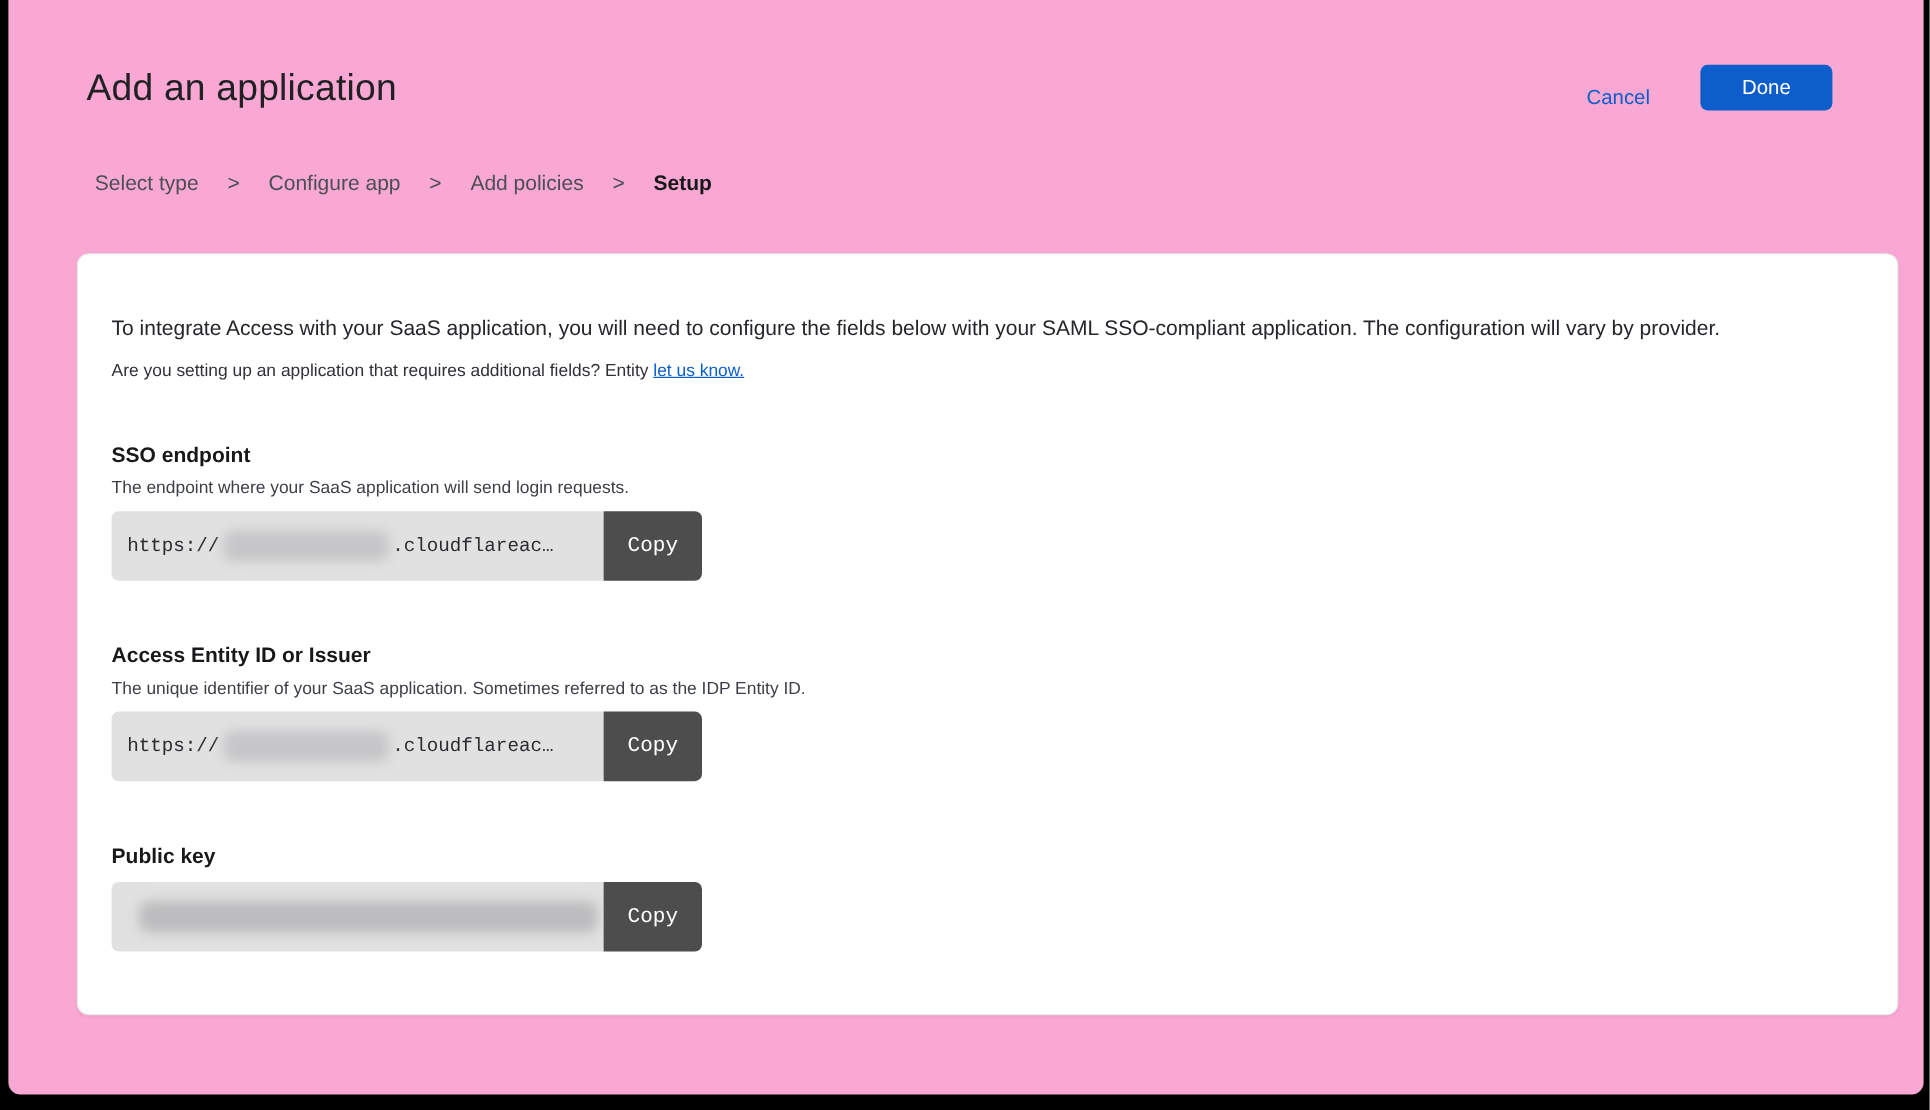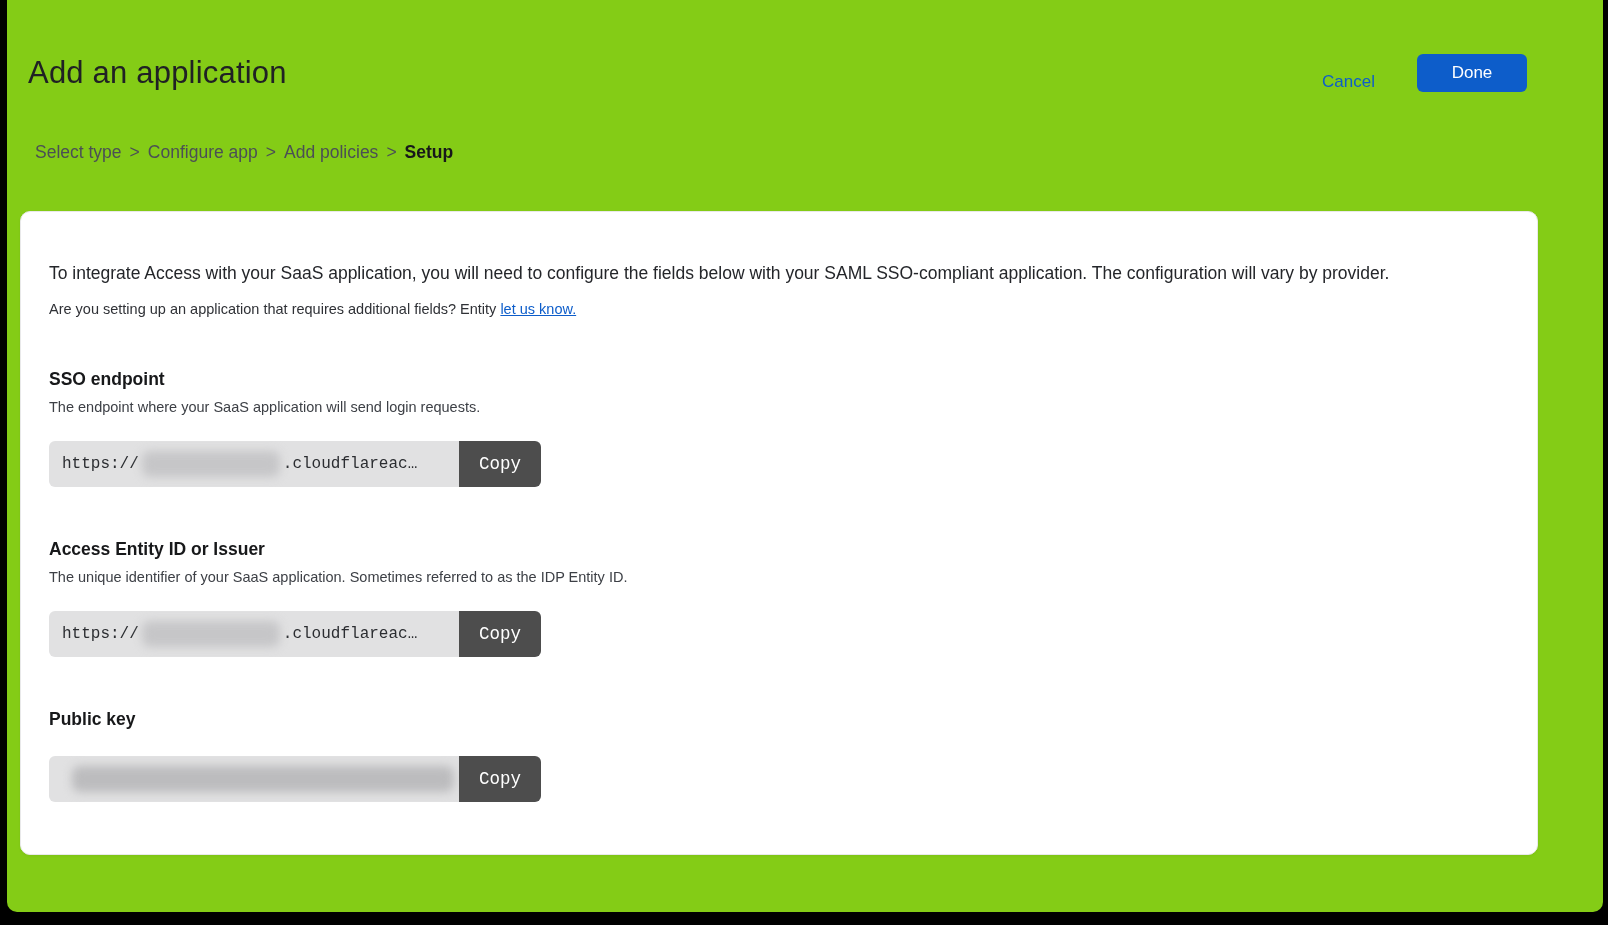--- a/index.html
+++ b/index.html
@@ -6,23 +6,24 @@
   html, body { width: 1608px; height: 925px; }
   body {
     background: #000;
     font-family: "Liberation Sans", sans-serif;
     position: relative;
     overflow: hidden;
   }
   .frame {
     position: absolute;
     left: 7px; top: 0; right: 5px; bottom: 13px;
-    background: #84cc16;
+    background: #f9a8d4;
     border-radius: 0 0 10px 10px;
     overflow: hidden;
+    padding-left: 44px;
   }
   
   .header-row {
     display: flex;
     align-items: center;
     justify-content: space-between;
     padding: 54px 76px 0 21px;
   }
   .page-title {
     font-size: 31px;
@@ -46,21 +47,21 @@
     border-radius: 6px;
     font-size: 17px;
     font-weight: 500;
     cursor: pointer;
     font-family: "Liberation Sans", sans-serif;
   }
   
   .breadcrumb {
     display: flex;
     align-items: center;
-    gap: 8px;
+    gap: 24px;
     margin: 50px 0 0 28px;
     font-size: 17.5px;
     color: #4b4f55;
   }
   .breadcrumb .crumb { cursor: pointer; }
   .breadcrumb .crumb.active { font-weight: 700; color: #17181a; cursor: default; }
   .breadcrumb .sep { color: #4b4f55; }
   
   .card {
     margin: 48px 0 0 13px;
@@ -98,24 +99,24 @@
     font-size: 17.5px;
     font-weight: 700;
     color: #17181a;
   }
   .field-description {
     margin-top: 9px;
     font-size: 14.5px;
     color: #3d4046;
   }
   .field-row {
-    margin-top: 26px;
+    margin-top: 11px;
     display: flex;
     width: 492px;
-    height: 46px;
+    height: 58px;
   }
   .field-value {
     flex: 1;
     background: #e1e1e2;
     border-radius: 6px 0 0 6px;
     display: flex;
     align-items: center;
     padding-left: 13px;
     font-family: "Liberation Mono", monospace;
     font-size: 16px;

